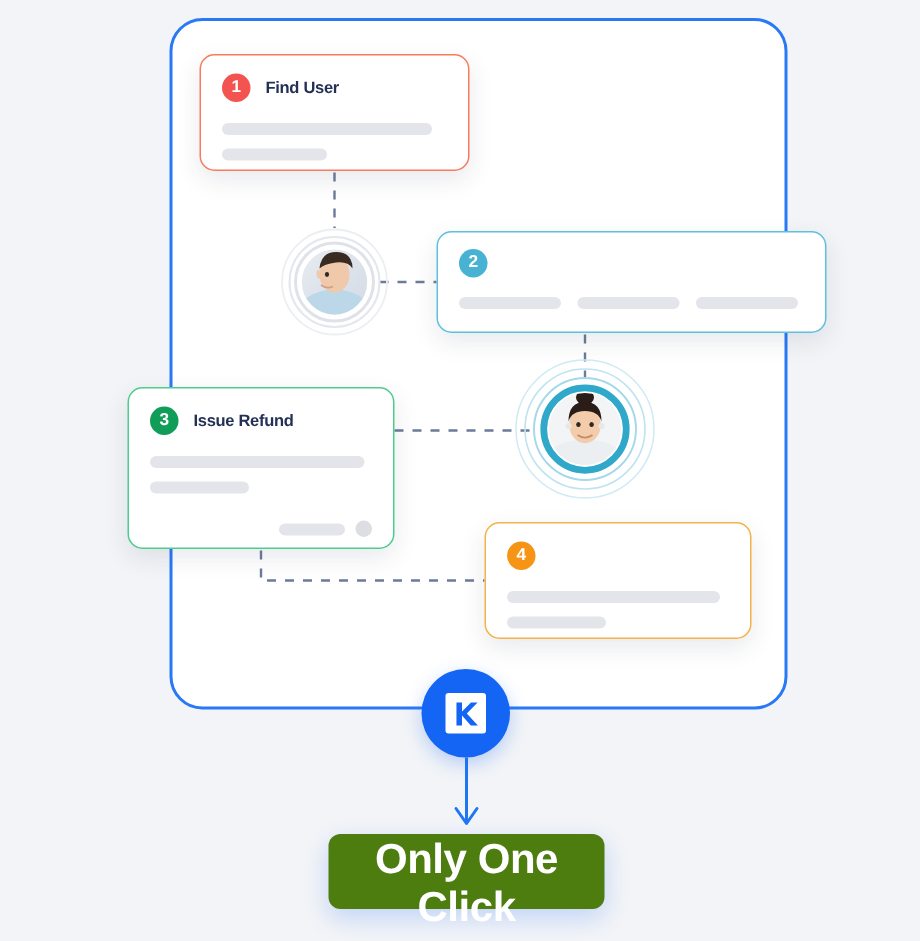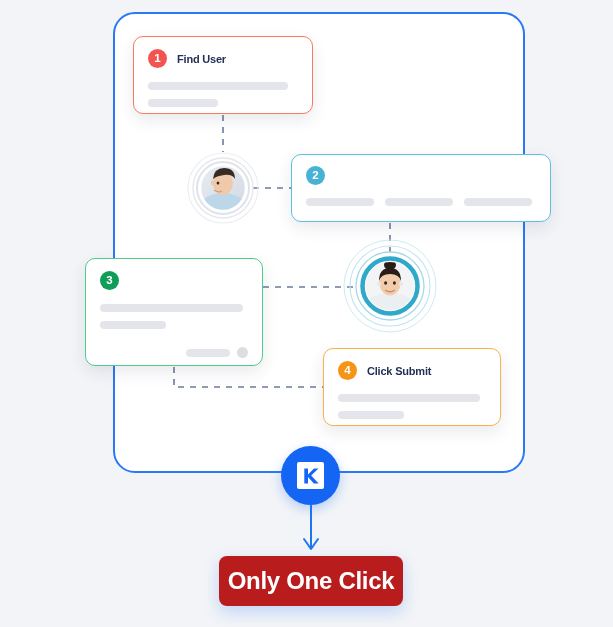--- a/index.html
+++ b/index.html
@@ -182,26 +182,26 @@
     justify-content: center;
   }
 
   
   .cta-button {
     position: absolute;
     left: 219px;
     top: 556px;
     width: 184px;
     height: 50px;
-    background: #b91c1c;
+    background: #4d7c0f;
     border: none;
     border-radius: 8px;
     color: #ffffff;
     font-family: "Liberation Sans", sans-serif;
-    font-size: 24px;
+    font-size: 28px;
     font-weight: bold;
     letter-spacing: -0.3px;
     cursor: pointer;
     box-shadow: 0 6px 16px rgba(21,101,245,0.22);
   }
 </style>
 </head>
 <body>
 
 <div id="stage">
@@ -240,33 +240,33 @@
     <div class="ph-row">
       <div class="ph"></div>
       <div class="ph"></div>
       <div class="ph"></div>
     </div>
   </div>
 
   <div class="step-card" id="card-3">
     <div class="card-head">
       <span class="badge" style="background:#0f9d58">3</span>
+      <span class="card-title">Issue Refund</span>
     </div>
     <div class="ph a"></div>
     <div class="ph b"></div>
     <div class="slider-row">
       <div class="slider-track"></div>
       <div class="slider-knob"></div>
     </div>
   </div>
 
   <div class="step-card" id="card-4">
     <div class="card-head">
       <span class="badge" style="background:#f59415">4</span>
-      <span class="card-title">Click Submit</span>
     </div>
     <div class="ph a"></div>
     <div class="ph b"></div>
   </div>
 
   <div class="avatar-node" style="left:187px; top:152px;">
     <svg width="72" height="72" viewBox="0 0 72 72">
       <defs>
         <clipPath id="clipM">
             <circle cx="36" cy="36" r="23"></circle>

